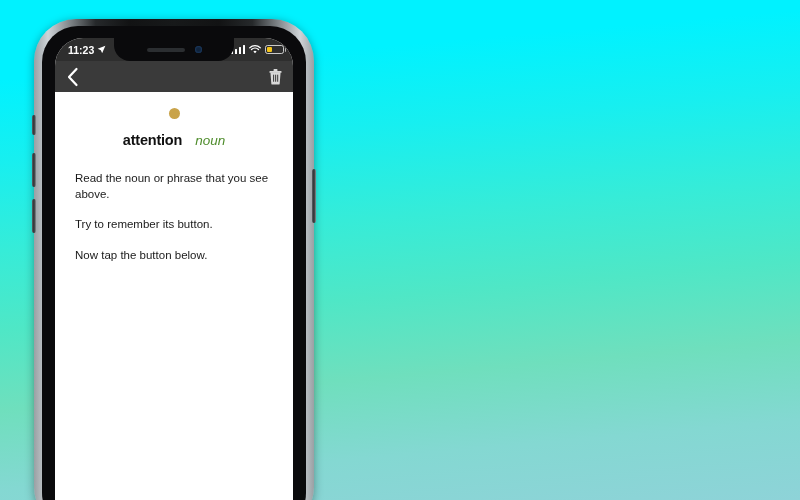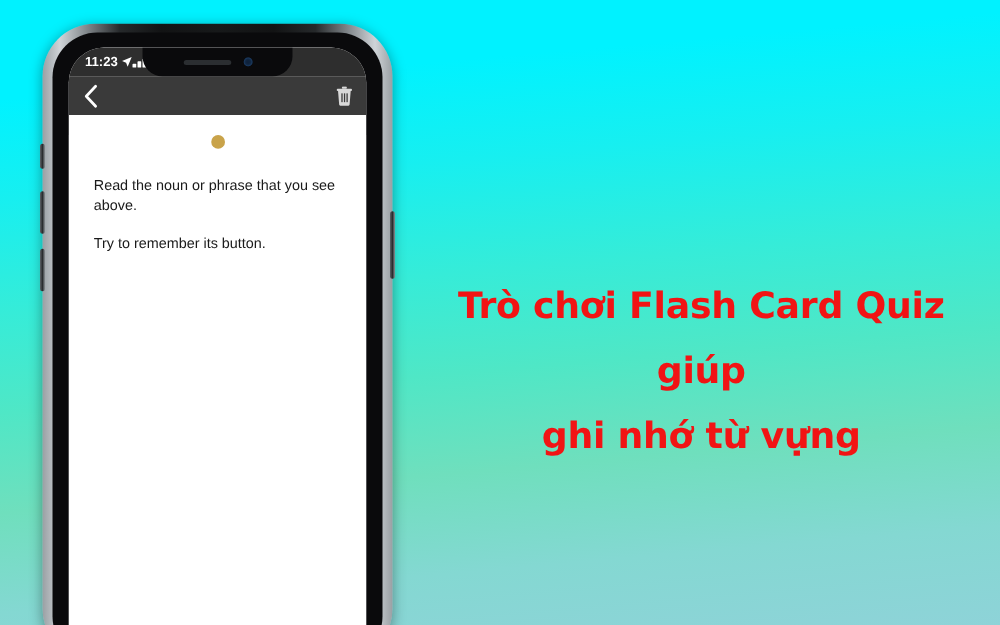--- a/index.html
+++ b/index.html
@@ -139,21 +139,21 @@
   }
 
   
   .statusbar {
     position: relative;
     height: 23px;
     background: #2e2e2e;
     color: #ffffff;
     display: flex;
     align-items: center;
-    justify-content: flex-start;
+    justify-content: space-between;
     padding: 0 9px 0 13px;
     font-size: 10.5px;
     font-weight: bold;
     box-sizing: border-box;
     z-index: 4;
   }
   .sb-left { display: flex; align-items: center; gap: 3px; }
   .sb-right { display: flex; align-items: center; gap: 4px; }
   .loc-arrow { display: block; }
 
@@ -260,24 +260,20 @@
   .instructions p {
     margin: 0 0 15px 0;
     max-width: 200px;
   }
 </style>
 </head>
 <body>
 
 <div id="stage">
 
-  <div id="caption">
-    <span class="cap-line">Trò chơi Flash Card Quiz giúp</span>
-    <span class="cap-line">ghi nhớ từ vựng</span>
-  </div>
 
   <div id="phone">
     <div class="phone-outer"></div>
 
     <div class="btn-side btn-silent"></div>
     <div class="btn-side btn-volup"></div>
     <div class="btn-side btn-voldn"></div>
     <div class="btn-side btn-power"></div>
 
     <div class="phone-bezel">
@@ -327,24 +323,29 @@
               <rect x="4.4" y="6" width="1.1" height="7.6" fill="#3a3a3a"></rect>
               <rect x="6.6" y="6" width="1.1" height="7.6" fill="#3a3a3a"></rect>
               <rect x="8.8" y="6" width="1.1" height="7.6" fill="#3a3a3a"></rect>
             </svg>
           </span>
         </div>
 
         <div class="card">
           <div class="gold-dot"></div>
 
+          <div class="word-row">
+            <span class="word-term">attention</span>
+            <span class="word-pos">noun</span>
+          </div>
 
           <div class="instructions">
             <p>Read the noun or phrase that you see above.</p>
             <p>Try to remember its button.</p>
+            <p>Now tap the button below.</p>
           </div>
 
         </div>
 
       </div>
     </div>
   </div>
 
 </div>
 

